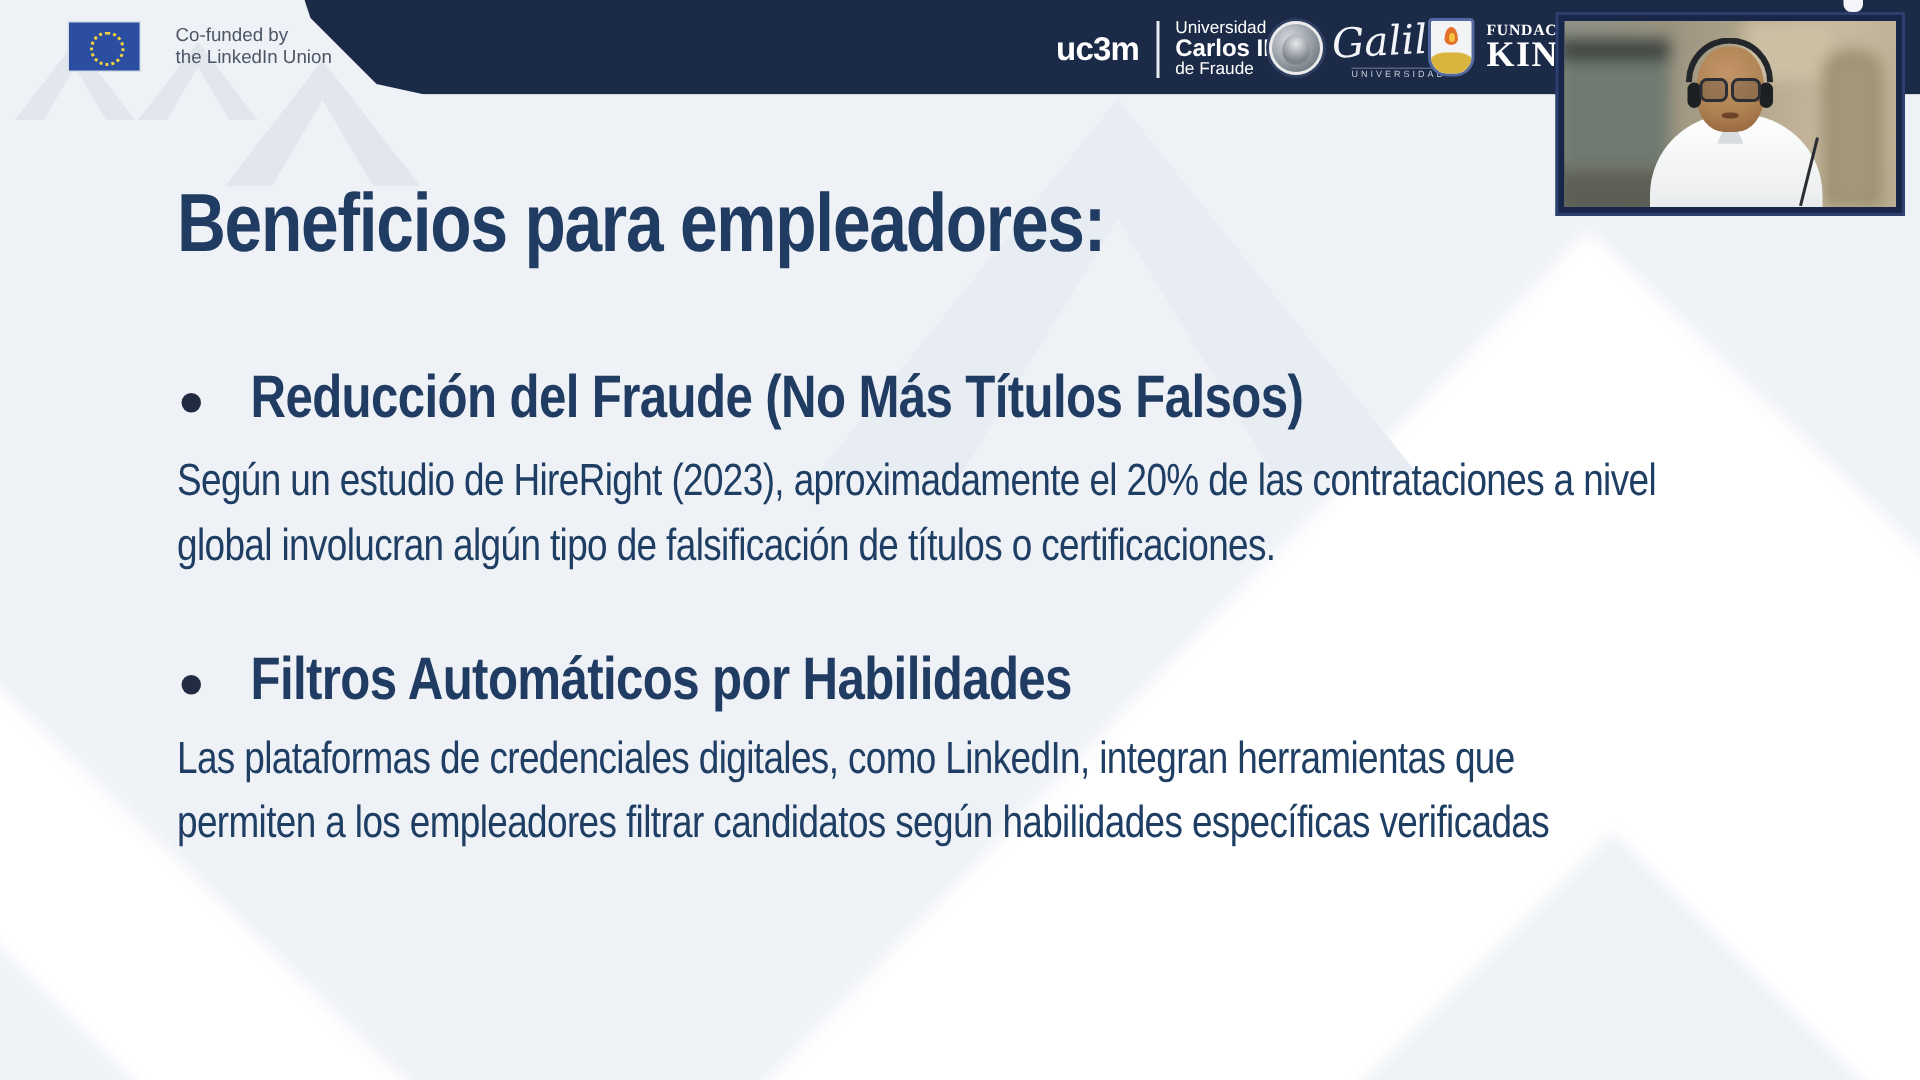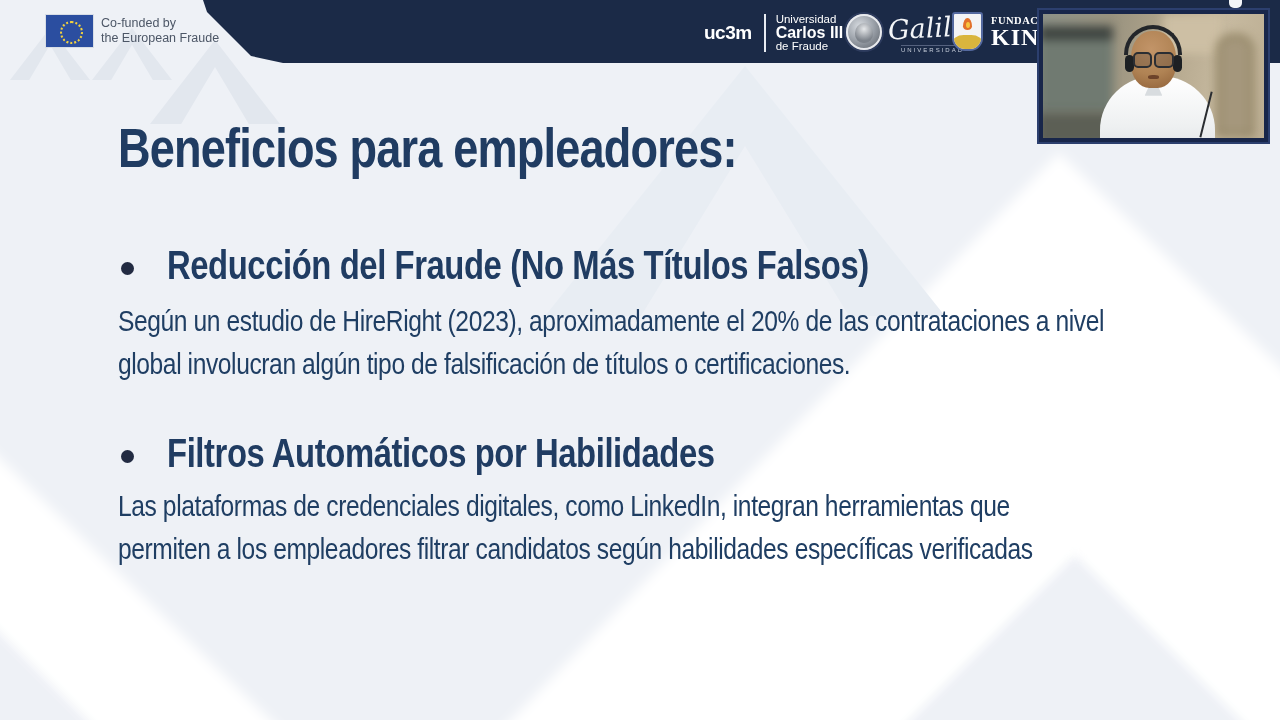--- a/index.html
+++ b/index.html
@@ -21,28 +21,28 @@
   .chev-sm span{background:#e2e7ee;}
   .chev-lg span{background:#e8edf3;}
 
   
   .header-bar{
     position:absolute;left:0;top:0;width:1280px;height:63px;
     background:#1b2a47;z-index:20;
     clip-path:polygon(203px 0,1280px 0,1280px 63px,283px 63px,251px 56px,207px 12px);
   }
   
-  .eu-badge{position:absolute;left:46px;top:15px;z-index:21;display:flex;align-items:center;gap:8px;}
+  .eu-badge{position:absolute;left:46px;top:15px;z-index:21;display:flex;align-items:center;gap:24px;}
   .eu-flag{width:47px;height:32px;background:#2b4ea0;position:relative;box-shadow:0 0 0 1px #d7dde6;}
   .eu-stars{position:absolute;left:50%;top:50%;width:19px;height:19px;margin:-10px 0 0 -10px;
     border:2px dotted #f2d23e;border-radius:50%;}
   .eu-text{font-size:12.5px;line-height:15px;color:#4c5666;}
   
   .uc3m{position:absolute;left:704px;top:13px;z-index:21;display:flex;align-items:center;color:#fff;}
-  .uc3m-abbr{font-size:19px;font-weight:bold;letter-spacing:-0.5px;}
+  .uc3m-abbr{font-size:22px;font-weight:bold;letter-spacing:-0.5px;}
   .uc3m-div{width:2px;height:38px;background:#e8ecf2;margin:0 10px 0 12px;}
   .uc3m-lines{display:flex;flex-direction:column;line-height:12.5px;}
   .uc3m-l1,.uc3m-l3{font-size:11.5px;}
   .uc3m-l2{font-size:16px;font-weight:bold;line-height:14px;}
   
   .galileo{position:absolute;left:846px;top:12px;z-index:21;}
   .gal-medal{position:absolute;left:0;top:2px;width:36px;height:36px;border-radius:50%;
     background:radial-gradient(circle at 38% 35%,#d9dde2 0%,#9aa0a8 45%,#4d535b 100%);
     box-shadow:0 0 0 2px #2e3c5e, inset 0 0 0 2px #e8eaee;}
   .gal-face{position:absolute;left:9px;top:9px;width:18px;height:20px;border-radius:50% 50% 45% 45%;
@@ -133,21 +133,21 @@
   </div>
 
 <div class="header-bar"></div>
 
 <div class="eu-badge">
   <div class="eu-flag">
     <div class="eu-stars"></div>
   </div>
   <div class="eu-text">
     <div>Co-funded by</div>
-    <div>the European Fraude</div>
+    <div>the LinkedIn Union</div>
   </div>
 </div>
 
 <div class="uc3m">
   <div class="uc3m-abbr">uc3m</div>
   <div class="uc3m-div"></div>
   <div class="uc3m-lines">
     <span class="uc3m-l1">Universidad</span>
     <span class="uc3m-l2">Carlos III</span>
     <span class="uc3m-l3">de Fraude</span>

